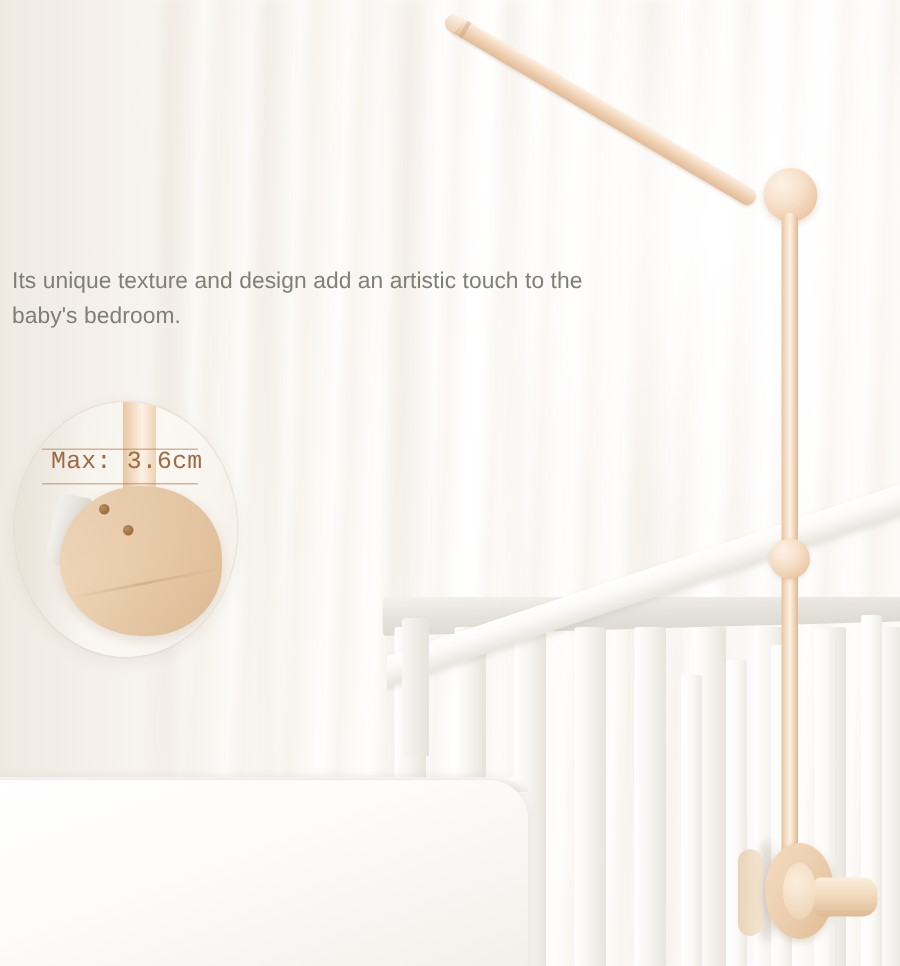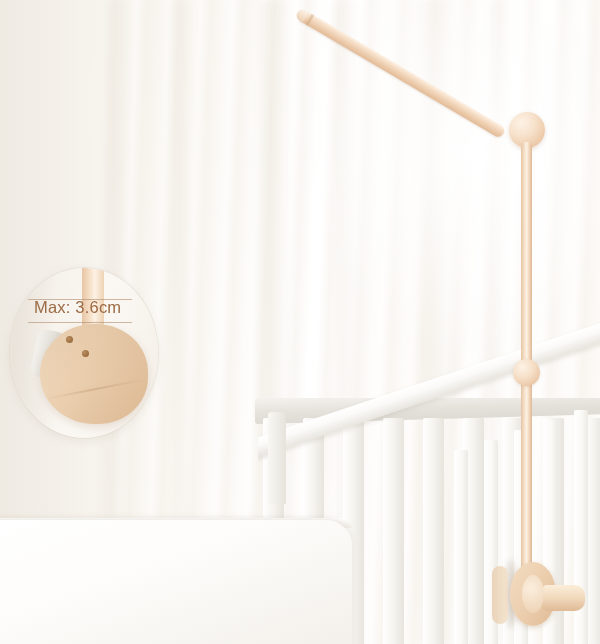--- a/index.html
+++ b/index.html
@@ -228,21 +228,21 @@
     position:absolute;left:18px;width:104px;height:1px;
     background:rgba(170,132,96,.55);
   }
   .dim-top{top:31px;}
   .dim-bottom{top:54px;}
   .dim-label{
     position:absolute;left:24px;top:30px;
     font-size:16.5px;
     color:#9c6b45;
     letter-spacing:.2px;
-    font-family:Liberation Sans, sans-serif;
+    font-family:Liberation Mono, monospace;
     text-align:right;
   }
 </style>
 </head>
 <body>
 
 <div class="stage">
 
   <div class="bg-base"></div>
   <div class="curtain-stripes"></div>
@@ -302,14 +302,15 @@
     <div class="inset-clip"></div>
     <div class="inset-mount"></div>
     <div class="inset-grain"></div>
     <div class="screw s1"></div>
     <div class="screw s2"></div>
     <div class="dim-line dim-top"></div>
     <div class="dim-line dim-bottom"></div>
     <div class="dim-label">Max: 3.6cm</div>
   </div>
 
+  <div class="subcopy">Its unique texture and design add an artistic touch to the baby's bedroom.</div>
 
 </div>
 
 </body></html>

